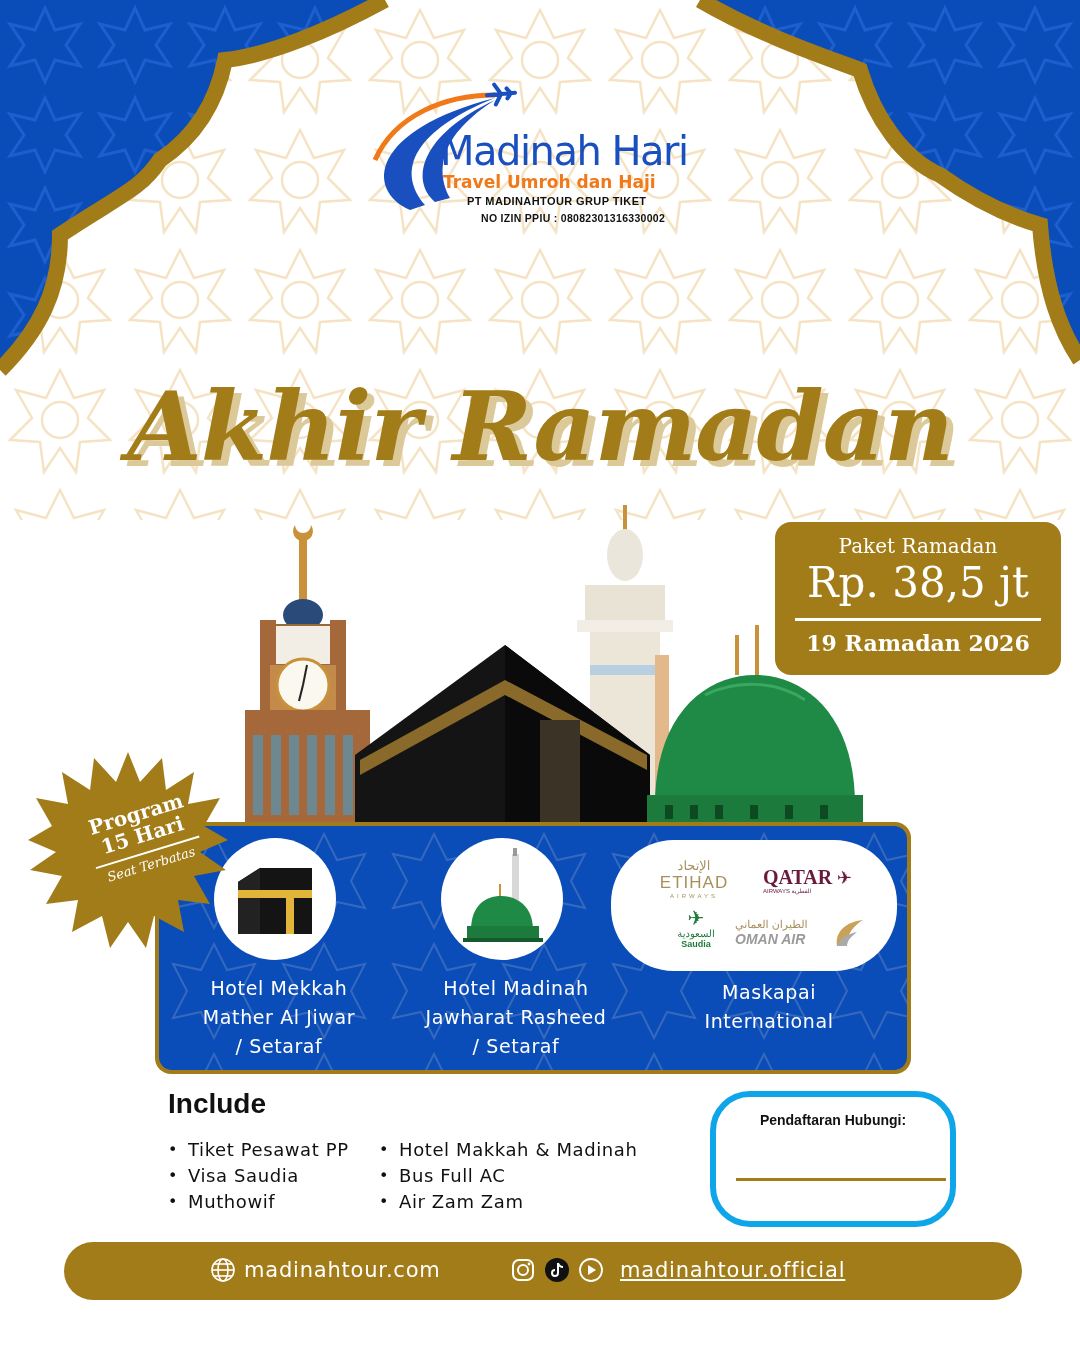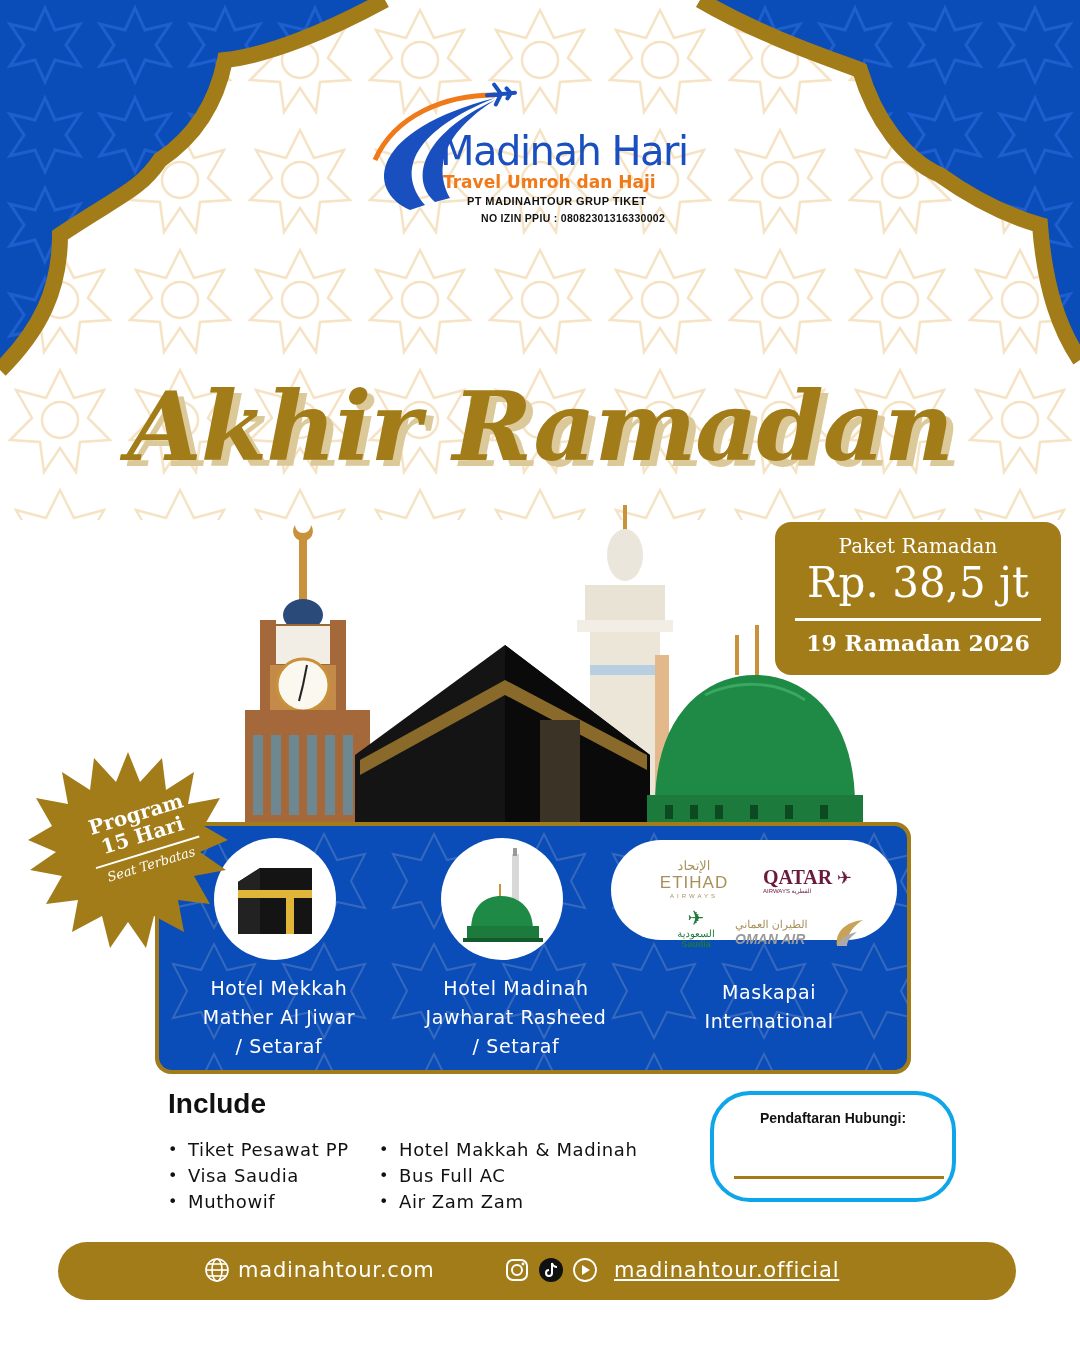--- a/index.html
+++ b/index.html
@@ -42,44 +42,44 @@
   .badge-rule { width: 108px; height: 1.5px; background: #fff; margin: 6px auto 4px; }
   .badge-line3 { font-size: 13px; font-style: italic; }
 
   
   .features { position: absolute; left: 155px; top: 822px; width: 756px; height: 252px; background: #a27c19; border-radius: 16px; }
   .features-inner { position: absolute; left: 4px; top: 4px; right: 4px; bottom: 4px; background: #0a4cb8; border-radius: 13px; overflow: hidden; }
   .features-pattern { position: absolute; left: 0; top: 0; width: 100%; height: 100%; opacity: 0.35; }
   .circle { position: absolute; background: #ffffff; border-radius: 50%; }
   .circle-mekkah { left: 55px; top: 12px; width: 122px; height: 122px; }
   .circle-madinah { left: 282px; top: 12px; width: 122px; height: 122px; }
-  .pill-airlines { position: absolute; left: 452px; top: 14px; width: 286px; height: 100px; background: #fff; border-radius: 63px; }
+  .pill-airlines { position: absolute; left: 452px; top: 14px; width: 286px; height: 131px; background: #fff; border-radius: 63px; }
   .feature-text { position: absolute; color: #ffffff; font-family: "DejaVu Sans", sans-serif; font-size: 19px; line-height: 29px; text-align: center; letter-spacing: 0.6px; }
   .ft-mekkah { left: 10px; top: 148px; width: 220px; }
   .ft-madinah { left: 237px; top: 148px; width: 240px; }
   .ft-airline { left: 500px; top: 152px; width: 220px; }
 
   
   .al { position: absolute; font-family: "Liberation Sans", sans-serif; }
 
   
   .include-title { position: absolute; left: 168px; top: 1088px; font-family: "Liberation Sans", sans-serif; font-weight: bold; font-size: 28px; color: #111; }
   .include-list { position: absolute; top: 1137px; font-family: "DejaVu Sans", sans-serif; font-size: 18px; color: #111; letter-spacing: 0.6px; list-style: none; }
   .include-list li { height: 26px; line-height: 26px; position: relative; padding-left: 20px; white-space: nowrap; }
   .include-list li::before { content: "•"; position: absolute; left: 0; top: 0; font-size: 16px; }
   .col-1 { left: 168px; }
   .col-2 { left: 379px; }
 
   
-  .contact-box { position: absolute; left: 710px; top: 1091px; width: 246px; height: 111px; border: 4px solid #0ea5e9; border-radius: 40px; background: #fff; }
+  .contact-box { position: absolute; left: 710px; top: 1091px; width: 246px; height: 136px; border: 6px solid #0ea5e9; border-radius: 40px; background: #fff; }
   .contact-label { position: absolute; top: 15px; left: 0; width: 100%; text-align: center; font-family: "Liberation Sans", sans-serif; font-weight: bold; font-size: 14px; color: #111; }
   .contact-line { position: absolute; left: 20px; top: 81px; width: 210px; height: 3px; background: #a27c19; }
 
   
-  .footer { position: absolute; left: 58px; top: 1242px; width: 958px; height: 58px; background: #a27c19; border-radius: 29px; }
+  .footer { position: absolute; left: 64px; top: 1242px; width: 958px; height: 58px; background: #a27c19; border-radius: 29px; }
   .footer-web { position: absolute; left: 146px; top: 15px; display: flex; align-items: center; gap: 8px; color: #fff; font-family: "DejaVu Sans", sans-serif; font-size: 21px; letter-spacing: 0.8px; }
   .footer-social { position: absolute; left: 446px; top: 15px; display: flex; align-items: center; gap: 8px; color: #fff; font-family: "DejaVu Sans", sans-serif; font-size: 21px; letter-spacing: 0.8px; text-decoration: underline; }
   .footer-social .handle { margin-left: 8px; }
   .icon { display: inline-block; width: 26px; height: 26px; }
 </style>
 </head>
 <body>
 
 <div class="poster">
 

